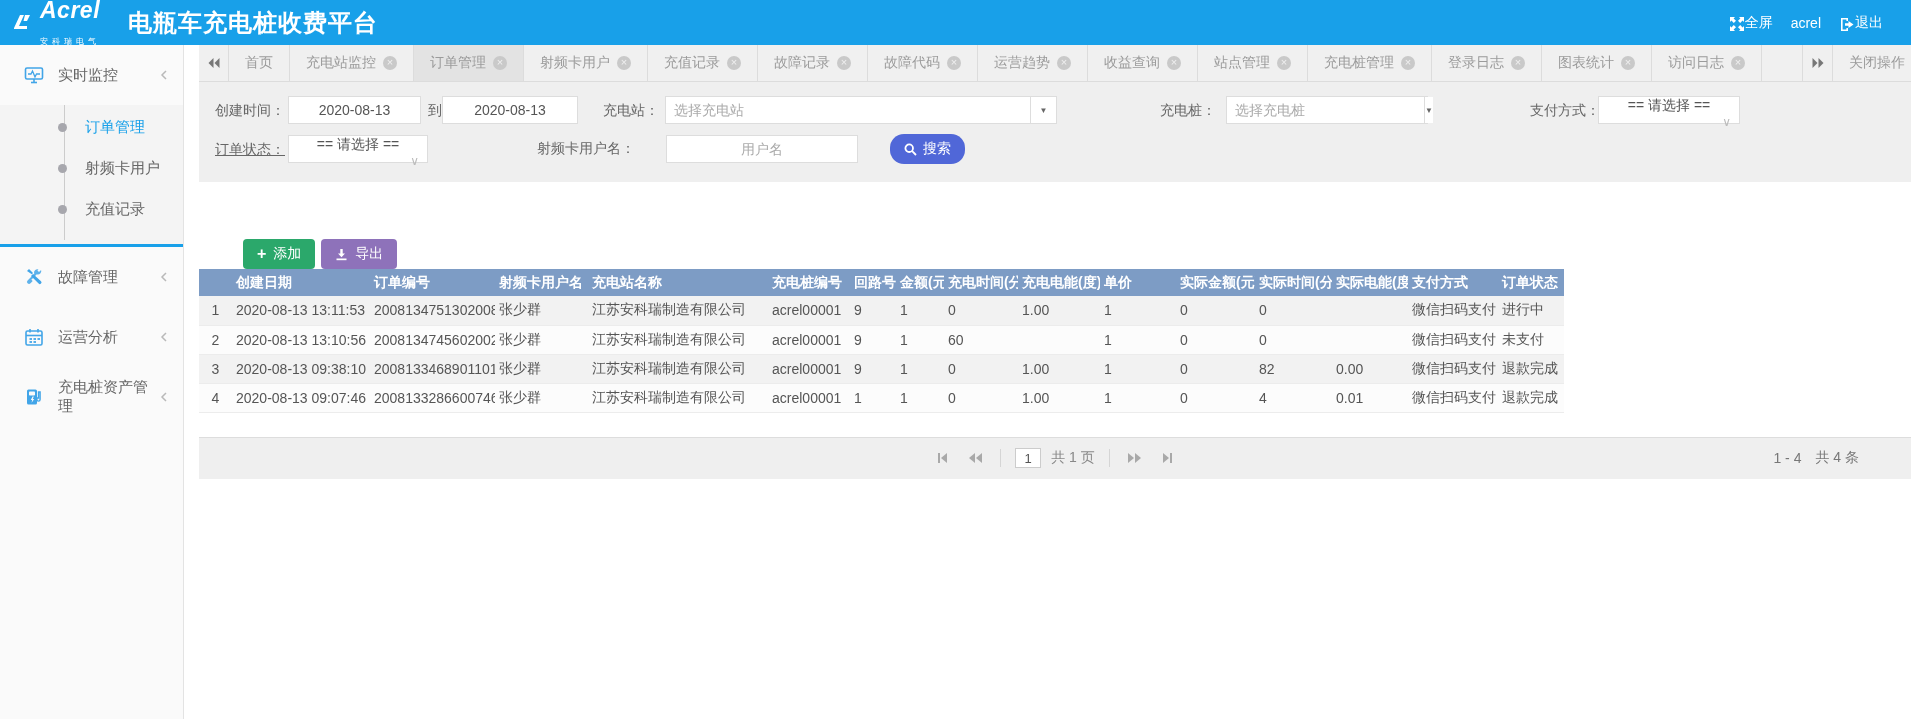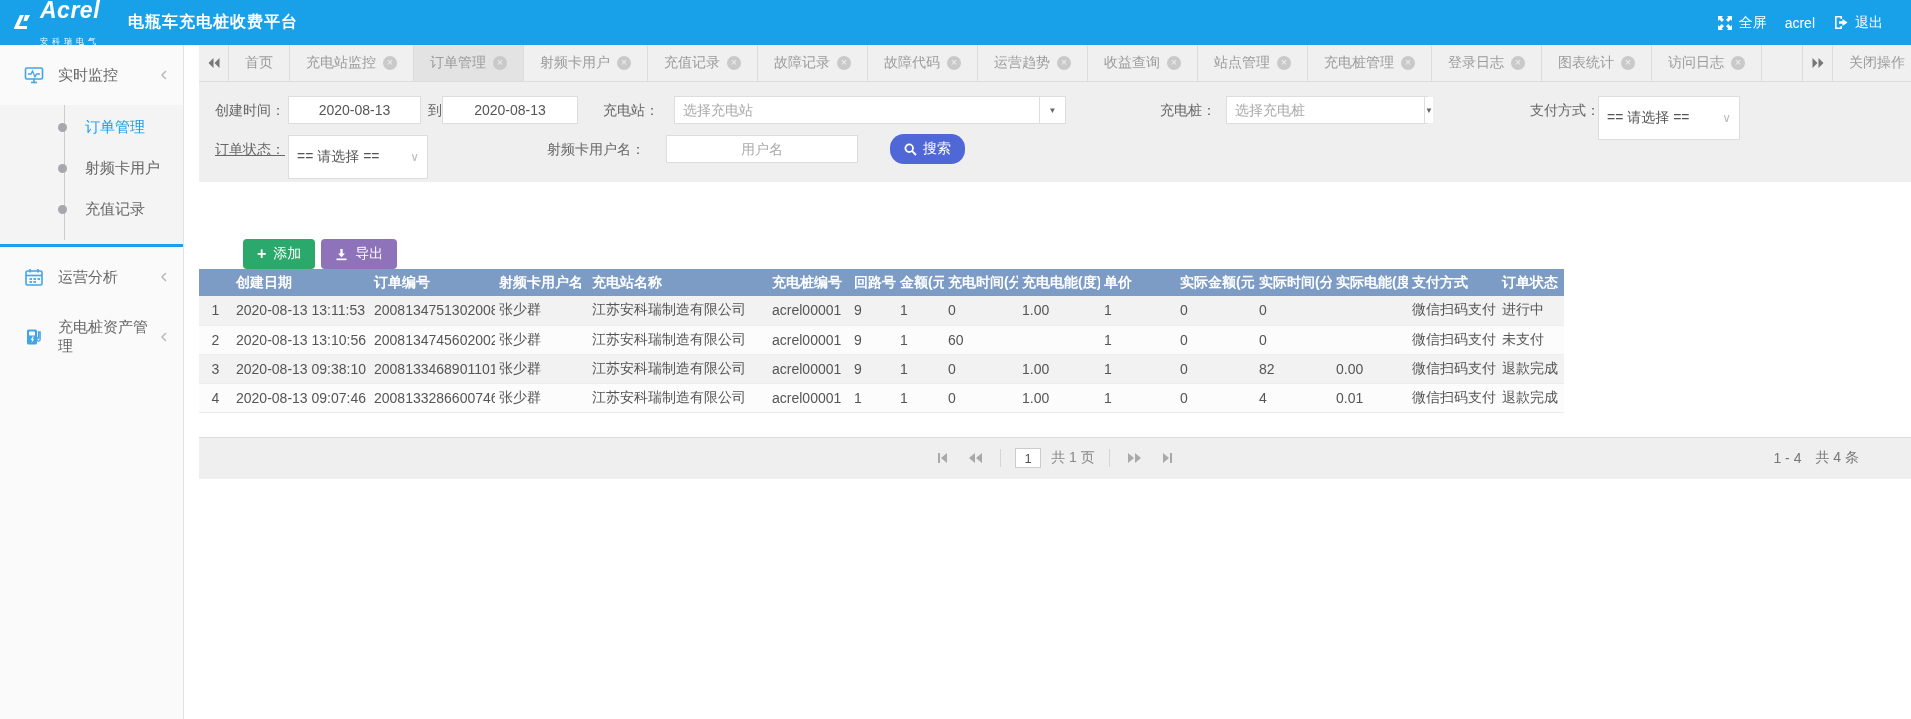--- a/index.html
+++ b/index.html
@@ -7,23 +7,23 @@
   body { font-family:"Liberation Sans","DejaVu Sans",sans-serif; background:#fff; color:#555; }
   .app { width:1911px; height:719px; display:flex; flex-direction:column; }
 
   
   .topbar { height:45px; background:#18a0e9; display:flex; align-items:center; flex-shrink:0; color:#fff; }
   .logo { display:flex; align-items:center; padding:0 14px 0 10px; }
   .logo-mark { margin-right:4px; }
   .logo-text { line-height:1; }
   .logo-main { font-size:23px; font-weight:bold; font-style:italic; letter-spacing:0.5px; }
   .logo-sub { font-size:8px; letter-spacing:4px; margin-top:16px; }
-  .app-title { font-size:16px; font-weight:bold; margin-left:14px; letter-spacing:1px; }
+  .app-title { font-size:24px; font-weight:bold; margin-left:14px; letter-spacing:1px; }
   .topbar-right { margin-left:auto; display:flex; align-items:center; gap:18px; padding-right:28px; font-size:14px; }
-  .topbar-item { display:flex; align-items:center; gap:6px; cursor:pointer; }
+  .topbar-item { display:flex; align-items:flex-end; cursor:pointer; }
 
   
   .main-row { flex:1; display:flex; min-height:0; }
 
   
   .sidebar { width:184px; background:#fafafa; border-right:1px solid #e3e3e3; flex-shrink:0; font-size:15px; color:#666; }
   .side-item { height:60px; display:flex; align-items:center; padding:0 14px 0 24px; cursor:pointer; }
   .side-item .s-icon { width:20px; height:20px; margin-right:14px; flex-shrink:0; }
   .side-item .s-label { flex:1; }
   .side-chevron { color:#b9b9b9; width:10px; height:10px; }
@@ -50,21 +50,21 @@
   
   .filter-panel { position:relative; height:100px; background:#efefef; flex-shrink:0; font-size:14px; color:#666; }
   .f-label { position:absolute; white-space:nowrap; line-height:28px; top:0; }
   .txt-input { position:absolute; height:28px; background:#fff; border:1px solid #ddd; font-size:14px; color:#555; padding:0 8px; outline:none; font-family:inherit; }
   .txt-input::placeholder { color:#aaa; }
   .date-input { text-align:center; }
   .combo { position:absolute; height:28px; display:flex; background:#fff; border:1px solid #ddd; }
   .combo input { flex:1; border:none; outline:none; font-size:14px; color:#555; padding:0 8px; font-family:inherit; background:transparent; }
   .combo input::placeholder { color:#aaa; }
   .combo-arrow { width:26px; border-left:1px solid #ddd; display:flex; align-items:center; justify-content:center; font-size:8px; color:#666; cursor:pointer; background:#fff; }
-  .fake-select { position:absolute; height:44px; background:#fff; border:1px solid #ddd; display:flex; align-items:center; padding:0 8px; color:#555; cursor:pointer; }
+  .fake-select { position:absolute; height:28px; background:#fff; border:1px solid #ddd; display:flex; align-items:center; padding:0 8px; color:#555; cursor:pointer;flex-direction:column; }
   .fake-select .sel-chevron { margin-left:auto; color:#bbb; font-size:12px; }
   .btn-search { position:absolute; height:30px; background:#5067d8; color:#fff; border:none; border-radius:14px; font-size:14px; display:flex; align-items:center; gap:6px; padding:0 14px; cursor:pointer; font-family:inherit; }
 
   
   .toolbar { padding:57px 0 0 44px; height:87px; flex-shrink:0; display:flex; gap:4px; }
   .btn { height:30px; border:none; border-radius:4px; color:#fff; font-size:14px; display:flex; align-items:center; gap:7px; padding:0 14px; cursor:pointer; font-family:inherit; }
   .btn-add { background:#2ba86b; }
   .btn-export { background:#8e72ba; margin-left:2px;align-items:center; }
   .btn .plus { font-size:16px; font-weight:bold; line-height:1; }
 
@@ -160,20 +160,35 @@
             <span class="sub-dot"></span>
             <span>射频卡用户</span>
           </div>
           <div class="sub-item">
             <span class="sub-dot"></span>
             <span>充值记录</span>
           </div>
         </div>
       </div>
 
+      <div class="side-item">
+        <span class="s-icon">
+          <svg width="20" height="20" viewBox="0 0 20 20" fill="#42a5e8">
+              <path d="M3 4 L5 2 L9 6 L7.8 7.2 Z"></path>
+              <path d="M7 9 L9 7 L17 14.2 a1.6 1.6 0 0 1 -2.4 2.4 Z"></path>
+              <path d="M14.5 2.5 a3.4 3.4 0 0 0 -4.3 4.3 L3.6 13.4 a2 2 0 1 0 2.9 2.9 l2.2-2.2 -1.4-1.4 5.5-5.5 a3.4 3.4 0 0 0 4.3-4.3 L15 5 l-1.6-1.6 Z" opacity="0.85"></path>
+            </svg>
+        </span>
+        <span class="s-label">故障管理</span>
+        <span class="side-chevron">
+          <svg width="10" height="10" viewBox="0 0 10 10" fill="none" stroke="#b9b9b9" stroke-width="1.5">
+              <polyline points="7,1 3,5 7,9"></polyline>
+            </svg>
+        </span>
+      </div>
 
       <div class="side-item">
         <span class="s-icon">
           <svg width="20" height="20" viewBox="0 0 20 20" fill="none" stroke="#42a5e8" stroke-width="1.6">
               <rect x="2" y="4" width="16" height="14" rx="1.5"></rect>
               <line x1="2" y1="8.5" x2="18" y2="8.5"></line>
               <line x1="6" y1="2" x2="6" y2="5.5"></line>
               <line x1="14" y1="2" x2="14" y2="5.5"></line>
               <line x1="5.5" y1="12" x2="8" y2="12" stroke-width="1.8"></line>
               <line x1="9.5" y1="12" x2="12" y2="12" stroke-width="1.8"></line>
@@ -286,41 +301,41 @@
         </div>
       </div>
 
       <div class="filter-panel">
 
         <span class="f-label" style="left:16px; top:14px;">创建时间：</span>
         <input class="txt-input date-input" style="left: 89px; top: 14px; width: 133px;" value="2020-08-13">
         <span class="f-label" style="left:229px; top:14px;">到</span>
         <input class="txt-input date-input" style="left: 243px; top: 14px; width: 136px;" value="2020-08-13">
         <span class="f-label" style="left:404px; top:14px;">充电站：</span>
-        <div class="combo" style="left:466px; top:14px; width:392px;margin-left:9px;">
+        <div class="combo" style="left:466px; top:14px; width:392px;">
           <input placeholder="选择充电站" style="">
           <span class="combo-arrow">▼</span>
         </div>
         <span class="f-label" style="left:961px; top:14px;">充电桩：</span>
         <div class="combo" style="left:1027px; top:14px; width:202px;">
           <input placeholder="选择充电桩" style="">
           <span class="combo-arrow">▼</span>
         </div>
         <span class="f-label" style="left:1331px; top:14px;">支付方式：</span>
         <div class="fake-select" style="left:1399px; top:14px; width:142px;">
           <span>== 请选择 ==</span>
           <span class="sel-chevron">∨</span>
         </div>
 
         <span class="f-label" style="left:16px; top:53px;text-decoration:underline;">订单状态：</span>
         <div class="fake-select" style="left:89px; top:53px; width:140px;">
           <span>== 请选择 ==</span>
           <span class="sel-chevron">∨</span>
         </div>
-        <span class="f-label" style="left:348px; top:53px;">射频卡用户名：</span>
+        <span class="f-label" style="left:338px; top:53px;font-family:Liberation Mono, monospace;">射频卡用户名：</span>
         <input class="txt-input" style="left: 467px; top: 53px; width: 192px; text-align: center;" placeholder="用户名">
         <button class="btn-search" style="left:691px; top:52px;">
           <span>
             <svg width="13" height="13" viewBox="0 0 13 13" fill="none" stroke="#fff" stroke-width="1.8">
                 <circle cx="5.2" cy="5.2" r="3.8"></circle>
                 <line x1="8.2" y1="8.2" x2="12" y2="12"></line>
               </svg>
           </span>
           <span>搜索</span>
         </button>

